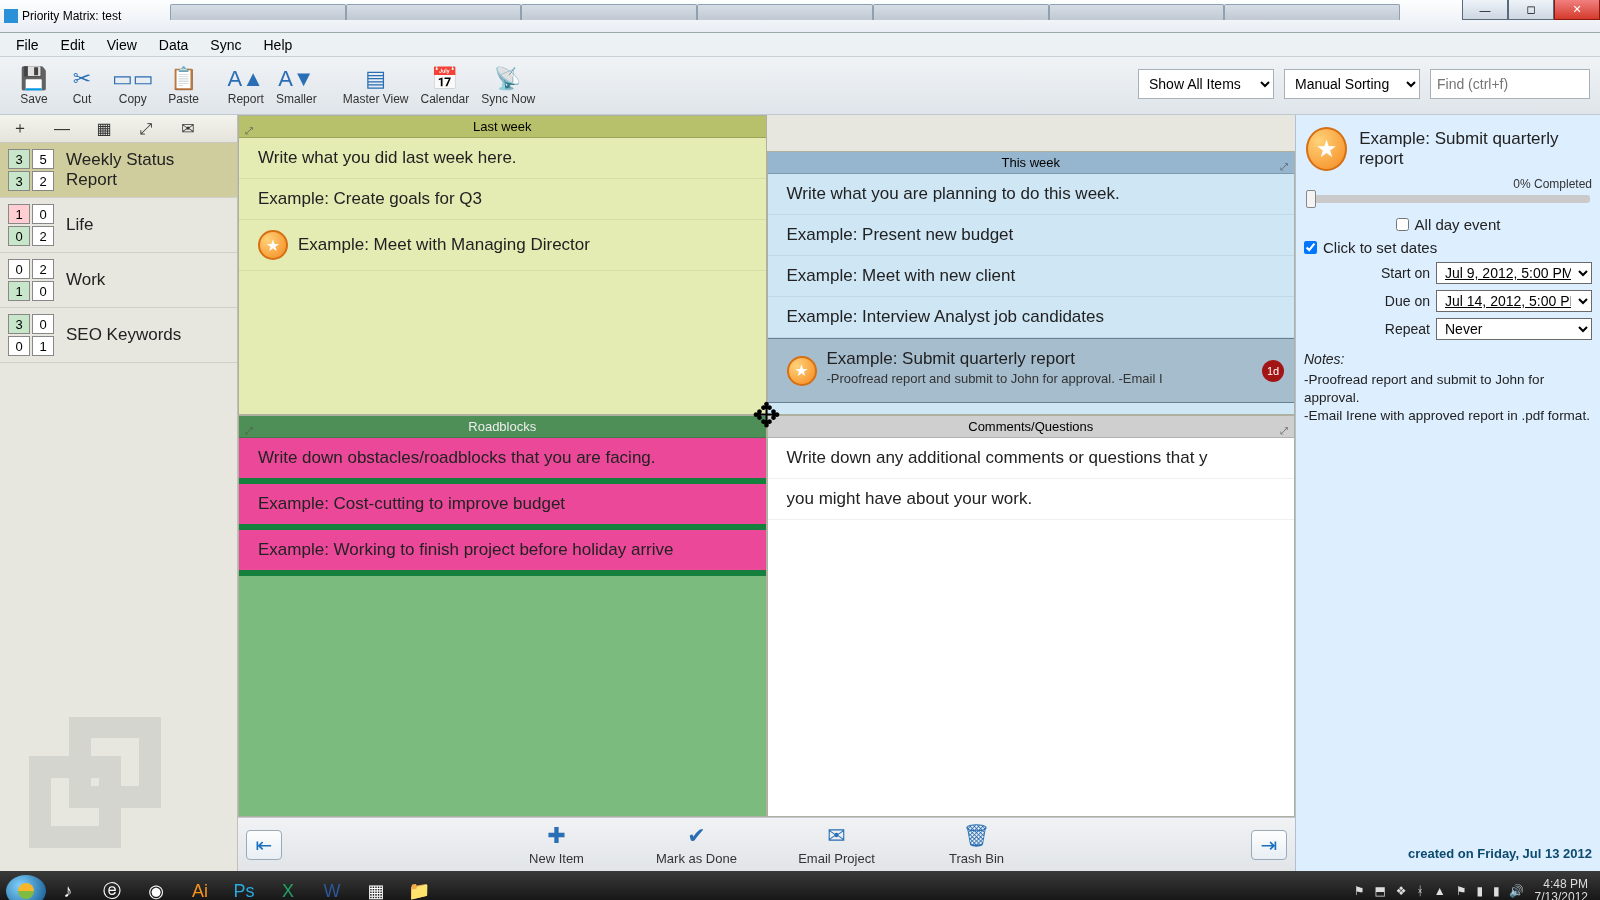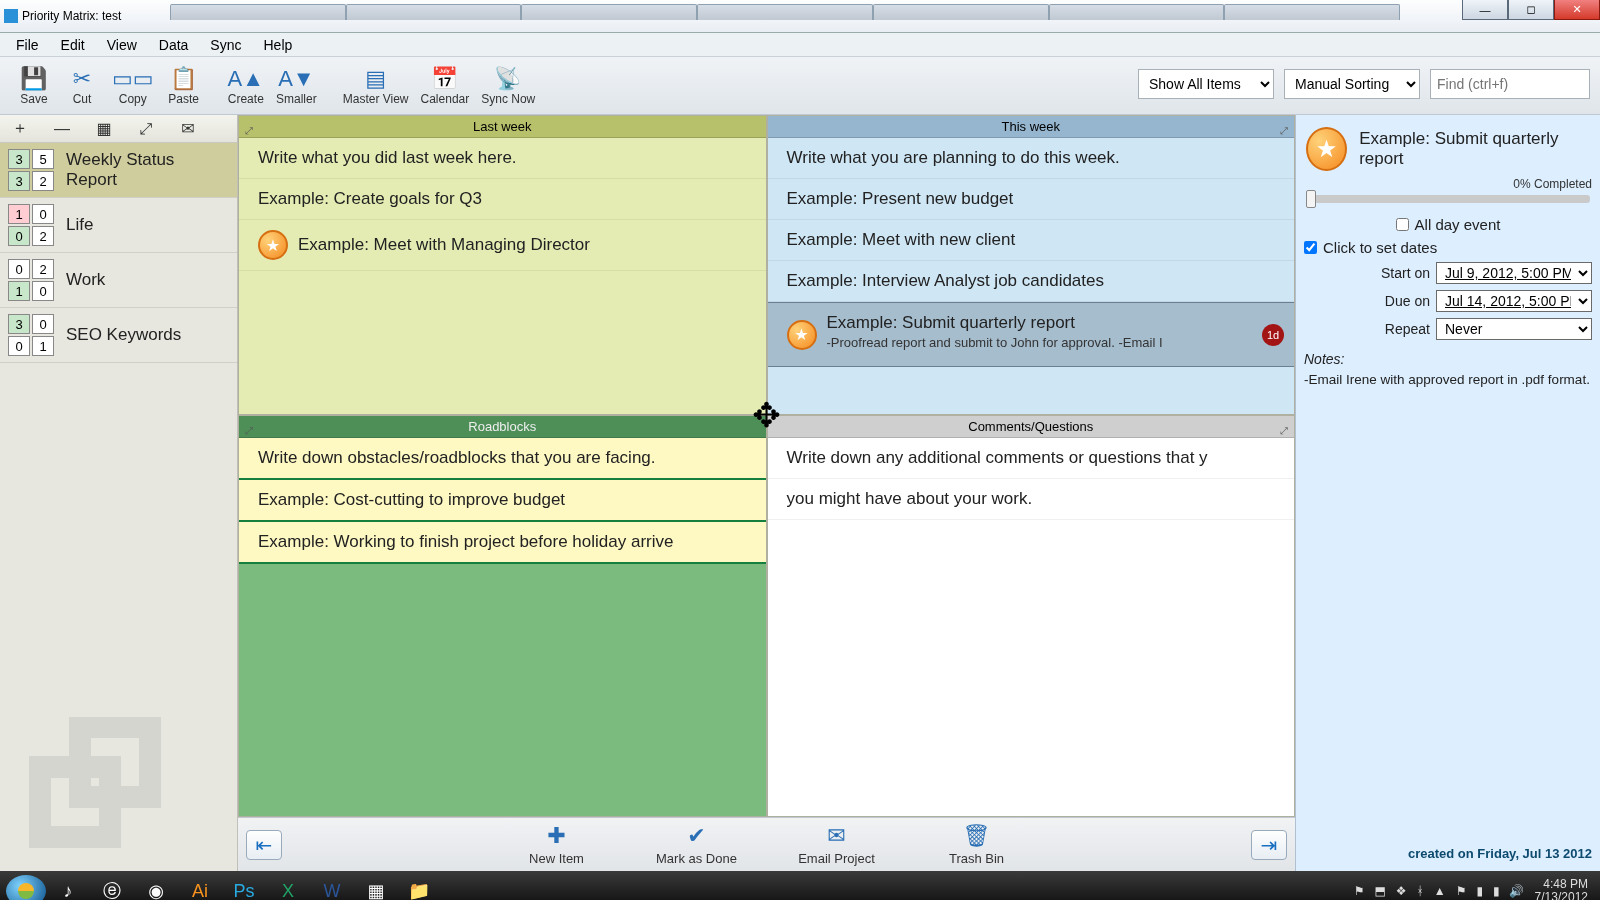--- a/index.html
+++ b/index.html
@@ -44,24 +44,24 @@
 
 .center { flex:1; display:flex; flex-direction:column; position:relative;}
 .quadgrid { flex:1; display:grid; grid-template-columns:1fr 1fr; grid-template-rows:300px 1fr; gap:0; position:relative;}
 .quad { border:1px solid #b0b0a0; display:flex; flex-direction:column; overflow:hidden; position:relative;}
 .quad .qhead { height:22px; font-size:13px; text-align:center; line-height:22px; border-bottom:1px solid rgba(0,0,0,0.15); position:relative;}
 .quad .qhead .exp { position:absolute; left:6px; top:4px; font-size:10px; color:#555;}
 .quad .qhead .exp2 { position:absolute; right:6px; top:4px; font-size:10px; color:#555;}
 .qbody { flex:1; overflow:hidden;}
 .qitem { padding:10px 19px; font-size:17px; color:#222; border-bottom:1px solid rgba(0,0,0,0.06); display:flex; align-items:center; gap:10px;}
 .q1 { background:#e4ecb3;} .q1 .qhead{ background:#b7c06b;}
-.q2 { background:#cfe6f5;} .q2 .qhead{ background:#96b6cf;}
+.q2 { background:#cfe6f5;margin-top:36px;} .q2 .qhead{ background:#96b6cf;}
 .q3 { background:#7bbb7d;} .q3 .qhead{ background:#4e8f58; color:#eee;}
 .q4 { background:#ffffff;} .q4 .qhead{ background:#cfcfcf;}
-.q3 .qitem { background:#fef9c3; border-bottom:2px solid #15803d;}
+.q3 .qitem { background:#ec4899; border-bottom:6px solid #15803d;}
 .q2 .qitem.sel { background:#a6bdce; border-top:1px solid #6a7f90; border-bottom:1px solid #6a7f90;}
 .staricon { width:30px;height:30px;border-radius:50%;background:radial-gradient(circle at 30% 30%,#ffd27a,#f58a1f);border:2px solid #d66f12;display:flex;align-items:center;justify-content:center;color:#fff;font-size:16px;}
 .subtext { font-size:13px; color:#333; padding-left:46px; padding-bottom:6px; padding-top:2px;}
 .badge { width:22px;height:22px;border-radius:50%;background:#a31515;color:#fff;font-size:11px;display:flex;align-items:center;justify-content:center;position:absolute;right:10px;}
 .movecursor { position:absolute; left:50%; top:300px; transform:translate(-50%,-50%); font-size:34px; color:#000; z-index:5; pointer-events:none;}
 
 
 .bottombar { height:54px; background:linear-gradient(#f0f2f4,#e2e5e8); border-top:1px solid #c0c8d0; display:flex; align-items:center; position:relative;}
 .bbtn { display:flex; flex-direction:column; align-items:center; font-size:13px; color:#333; gap:2px; width:100px;}
 .bbtn .ic { font-size:22px; color:#2a6fb5;}
@@ -135,21 +135,21 @@
       <span class="ic">▭▭</span>
       <span>Copy</span>
     </div>
   <div class="tbtn">
       <span class="ic">📋</span>
       <span>Paste</span>
     </div>
   <div class="tsep"></div>
   <div class="tbtn">
       <span class="ic">A▲</span>
-      <span>Create</span>
+      <span>Report</span>
     </div>
   <div class="tbtn">
       <span class="ic">A▼</span>
       <span>Smaller</span>
     </div>
   <div class="tsep"></div>
   <div class="tbtn">
       <span class="ic">▤</span>
       <span>Master View</span>
     </div>
@@ -367,20 +367,21 @@
     <div class="drow">
         <span class="lr">Due on</span>
         <select class="dsel"><option>Jul 14, 2012, 5:00 PM</option></select>
       </div>
     <div class="drow">
         <span class="lr">Repeat</span>
         <select class="dsel" style="text-decoration:none"><option>Never</option></select>
       </div>
     <div class="notes">Notes:</div>
     <div class="notesbody" id="notesbody">
+        <div>-Proofread report and submit to John for approval.</div>
         <div>-Email Irene with approved report in .pdf format.</div>
       </div>
     <div class="created">created on Friday, Jul 13 2012</div>
   </div>
 </div>
 
 <div class="taskbar">
   <div class="start">
       <svg width="22" height="22" viewBox="0 0 22 22">
         <circle cx="11" cy="11" r="10" fill="none"></circle>

